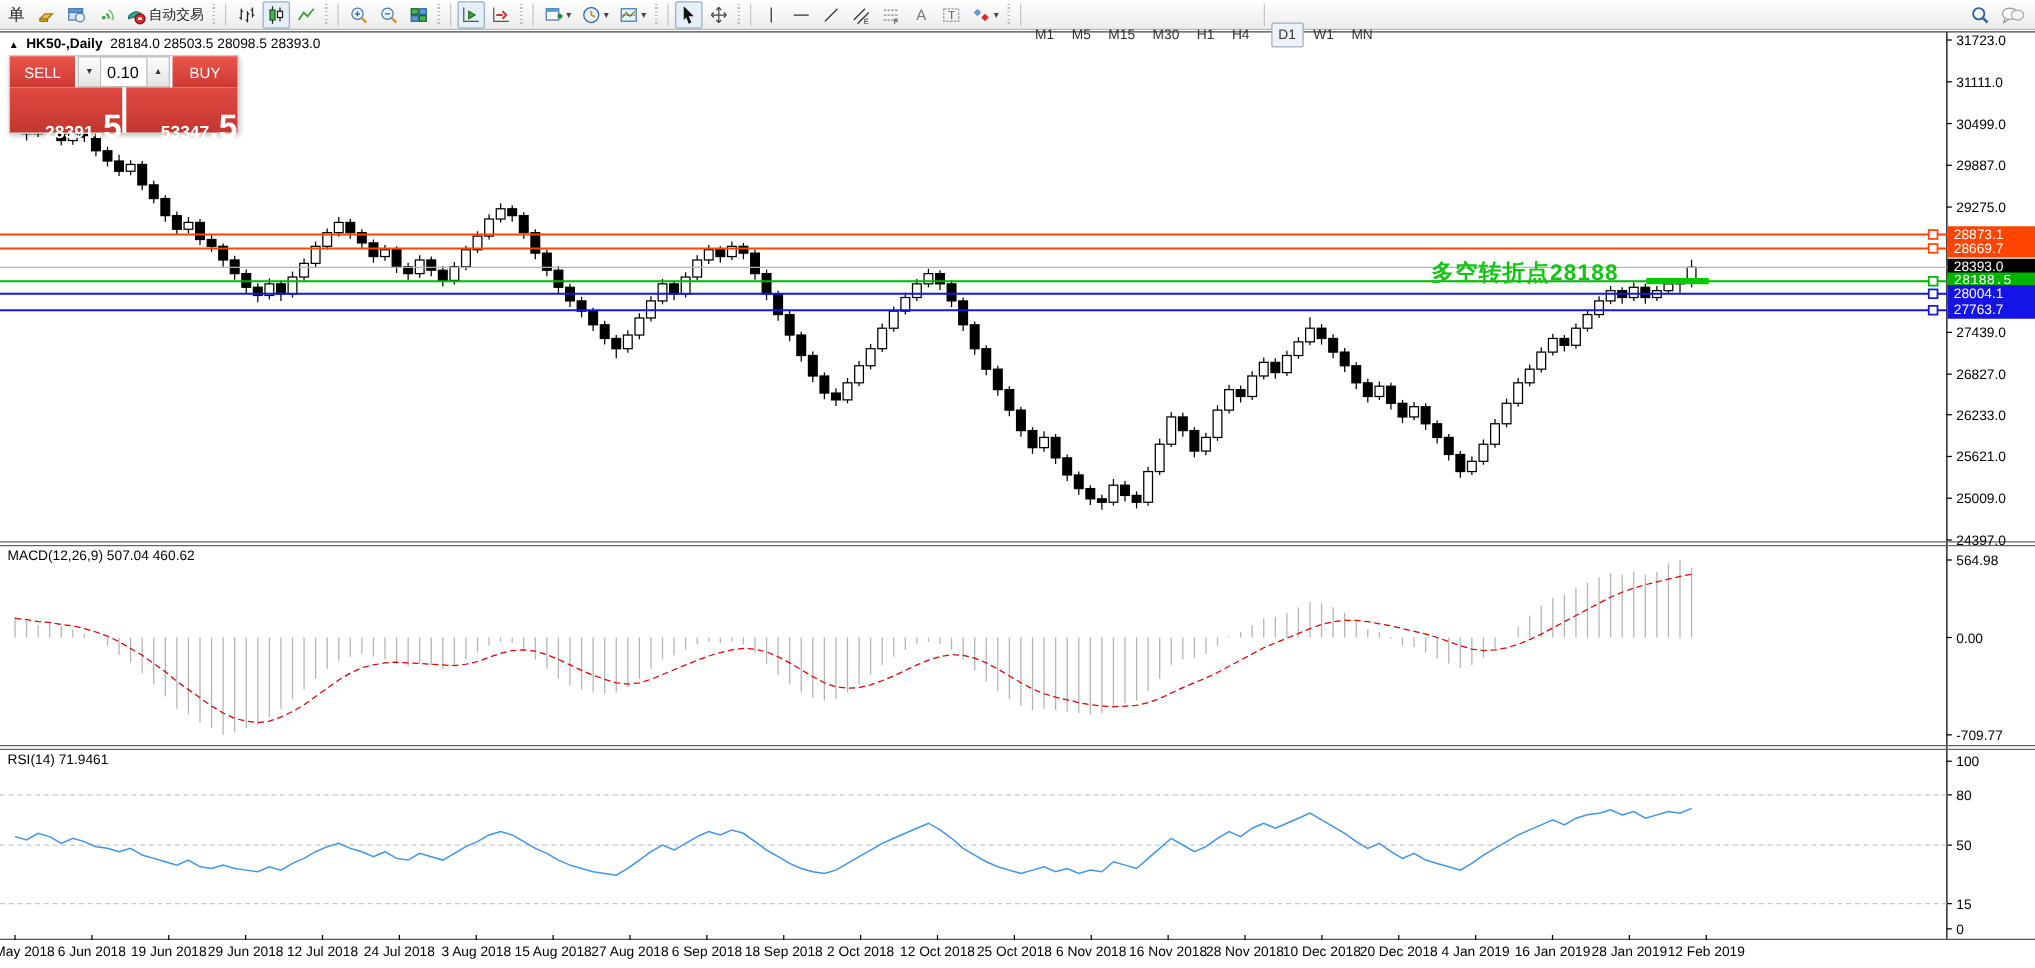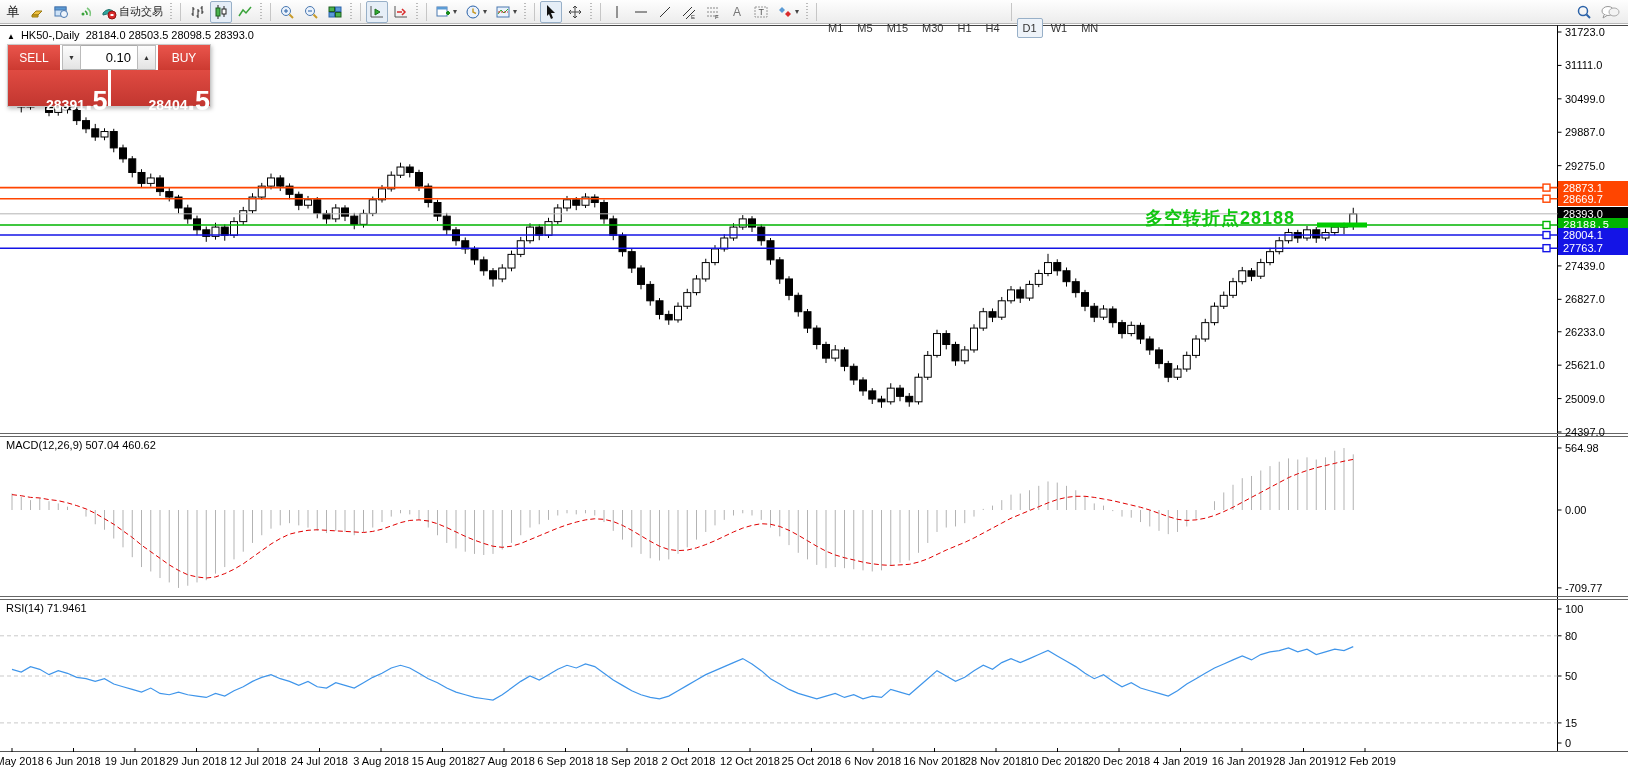--- a/index.html
+++ b/index.html
@@ -25,28 +25,28 @@
   .tf { height:20px; padding:0 5px; display:flex; align-items:center; color:#333;
         border:1px solid transparent; border-radius:2px; font-size:11px;margin-top:32px; }
   .tf.active { border:1px solid #98b0c8; background:#eef3f9; }
   #toolbar-right { margin-left:auto; display:flex; align-items:center; gap:8px; padding-right:6px; }
   #neworder-clip { width:17px; overflow:hidden; white-space:nowrap; font-size:13px; }
 
   
   #chart-svg { position:absolute; left:0; top:0; z-index:1; }
   #chart-header { position:absolute; left:7px; top:29px; z-index:10; font-size:11px; color:#000; }
   #chart-header .tri { font-size:8px; margin-right:6px; }
-  #chart-header b { font-weight:normal; }
+  #chart-header b { font-weight:bold; }
   #ind-macd { position:absolute; left:6px; top:439px; z-index:10; font-size:11px; color:#000; }
   #ind-rsi  { position:absolute; left:6px; top:602px; z-index:10; font-size:11px; color:#000; }
   #annotation { position:absolute; right:333px; top:206px; z-index:10;
                 font-size:18px; font-weight:bold; letter-spacing:1px; }
 
   
-  #trade-panel { position:absolute; left:7px; top:44px; width:204px; z-index:20;
+  #trade-panel { position:absolute; left:7px; top:44px; width:184px; z-index:20;
                  background:#fff; border:1px solid #c9c9c9; box-shadow:1px 2px 4px rgba(0,0,0,.25); }
   #tp-row1 { display:flex; height:25px; }
   .tp-btn { width:52px; background:linear-gradient(#ea554c,#cc3a31); color:#fff;
             font-size:12px; display:flex; align-items:center; justify-content:center; }
   #tp-stepper { flex:1; display:flex; border-left:2px solid #fff; border-right:2px solid #fff;text-align:right; }
   .step-btn { width:19px; background:linear-gradient(#fdfdfd,#e3e3e3); border:1px solid #bbb;
               display:flex; align-items:center; justify-content:center; font-size:7px; color:#333; }
   #tp-vol { flex:1; border:1px solid #aaa; border-left:none; border-right:none;
             font-size:13px; display:flex; align-items:center; justify-content:flex-end;
             padding-right:6px; background:#fff; }
@@ -846,21 +846,21 @@
       </div>
       <div class="tp-btn">BUY</div>
     </div>
     <div id="tp-row2">
       <div class="tp-price">
           <span class="main">28391</span>
           <span class="big">.5</span>
         </div>
       <div id="tp-gap"></div>
       <div class="tp-price">
-          <span class="main">28404</span>
+          <span class="main">53347</span>
           <span class="big">.5</span>
         </div>
     </div>
   </div>
 
   <div id="ind-macd">MACD(12,26,9) 507.04 460.62</div>
   <div id="ind-rsi">RSI(14) 71.9461</div>
   <div id="annotation" style="color: rgb(17, 197, 17);">多空转折点28188</div>
   <div id="tags">
       <div class="ptag" style="top: 180.605px; background: rgb(255, 69, 0);">28873.1</div>

